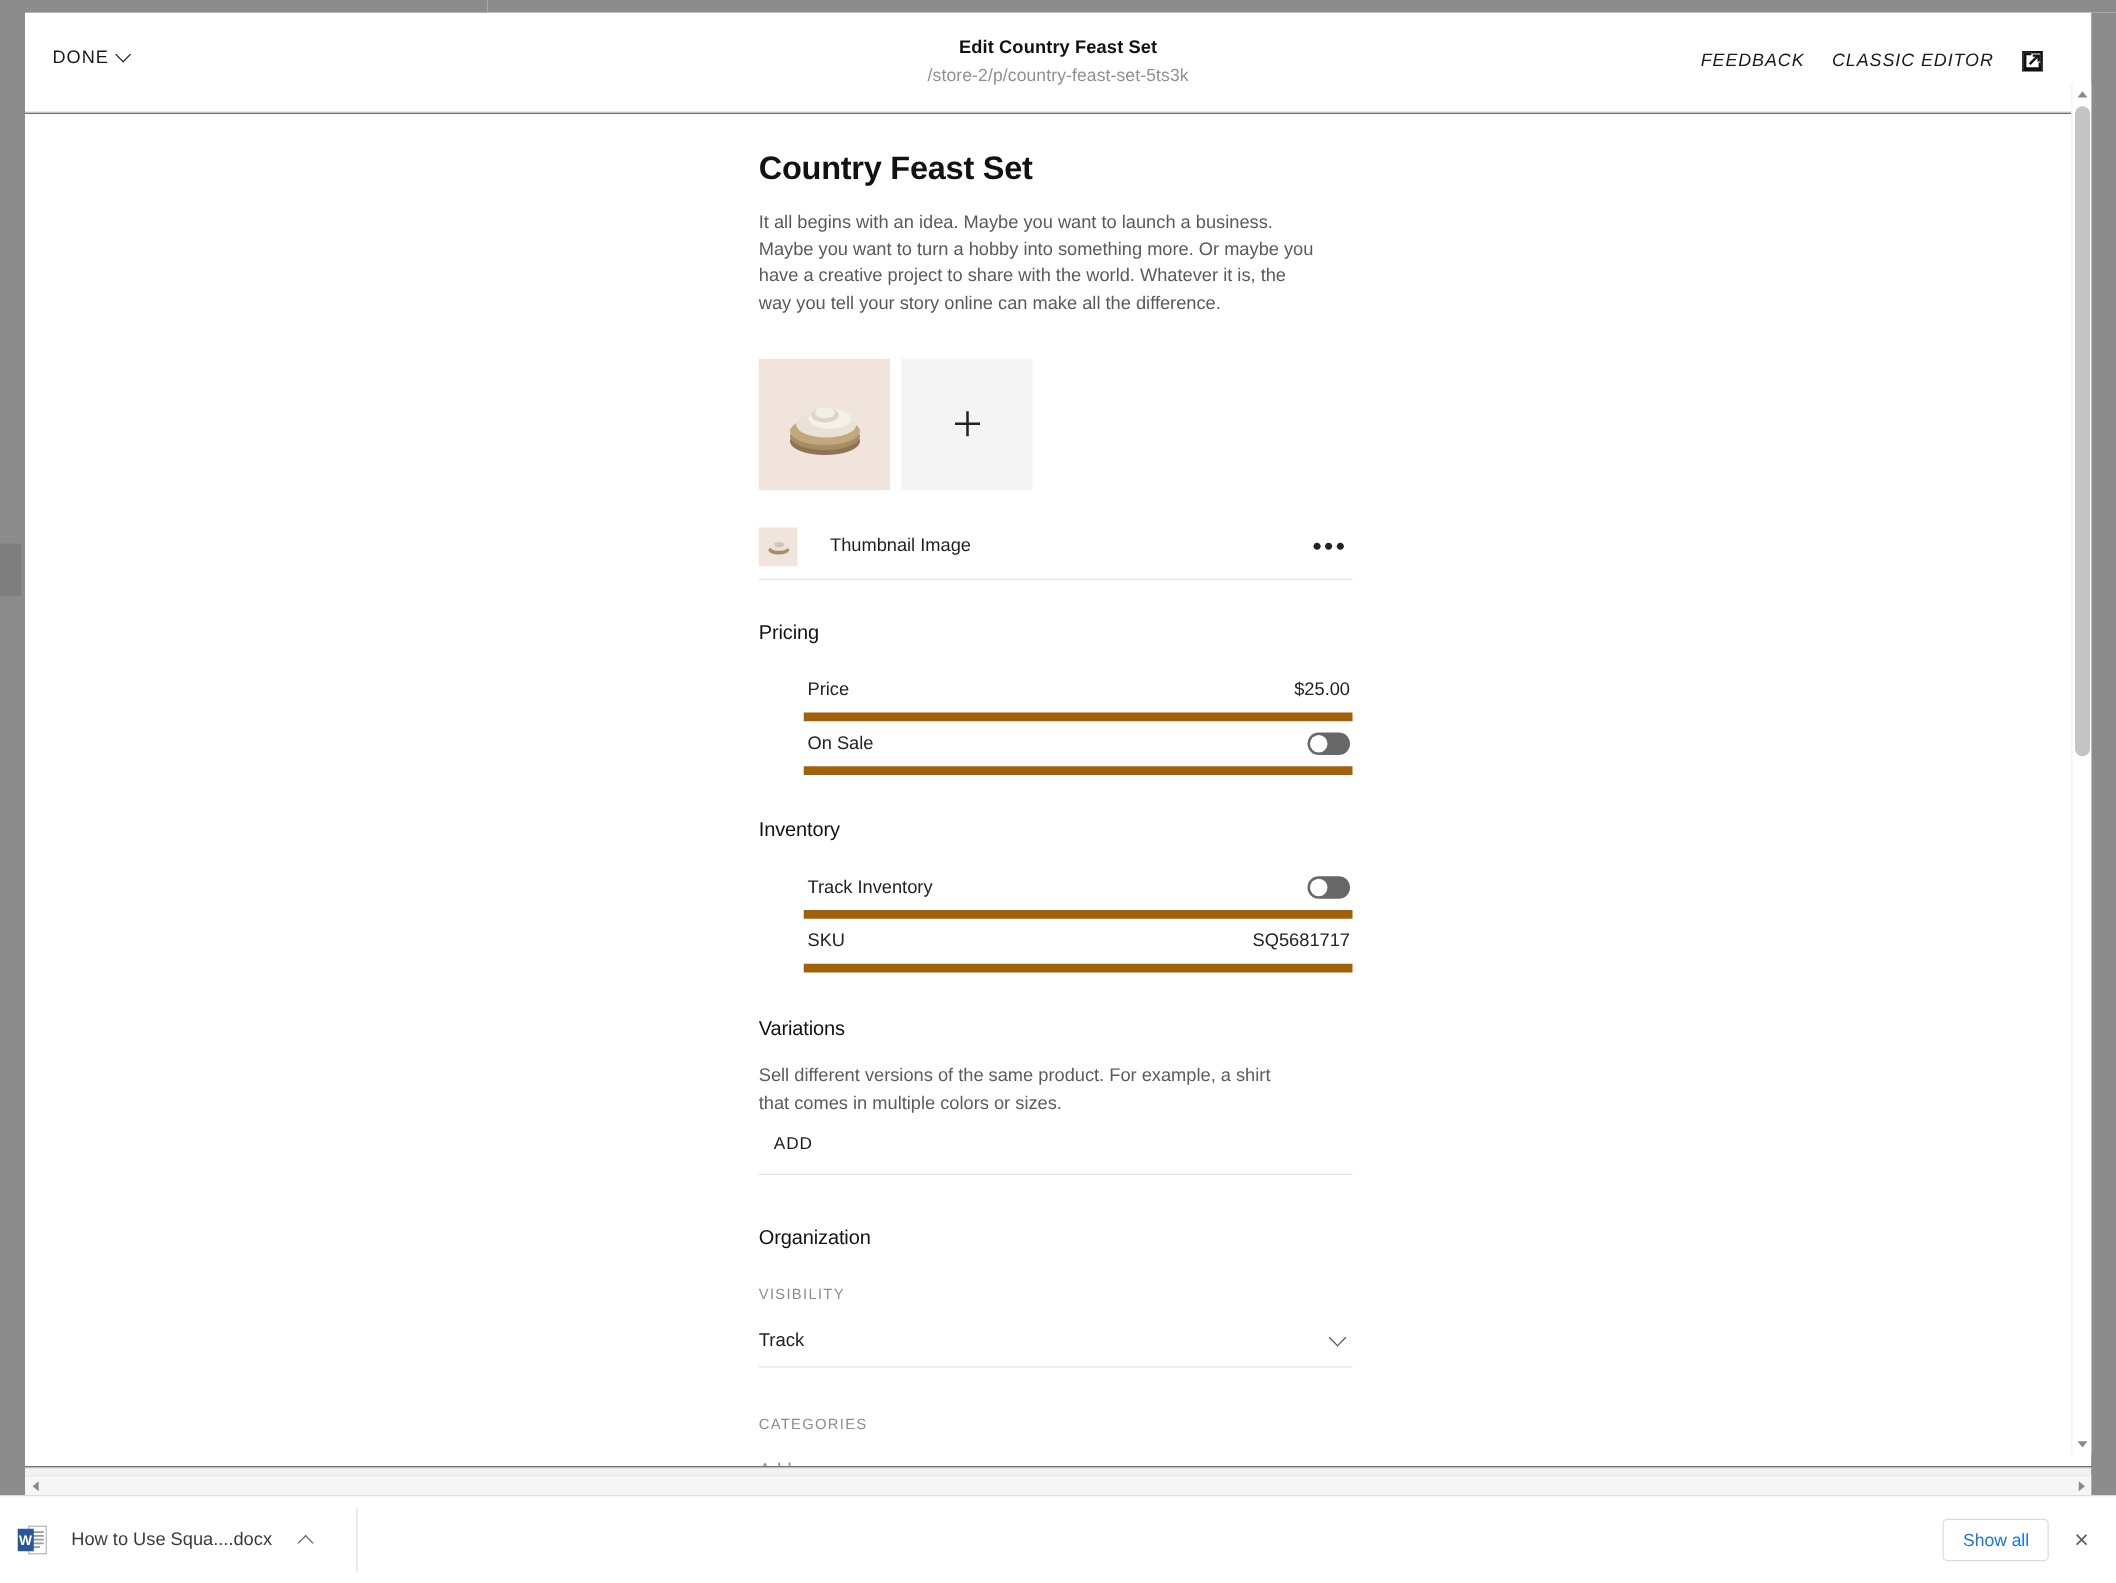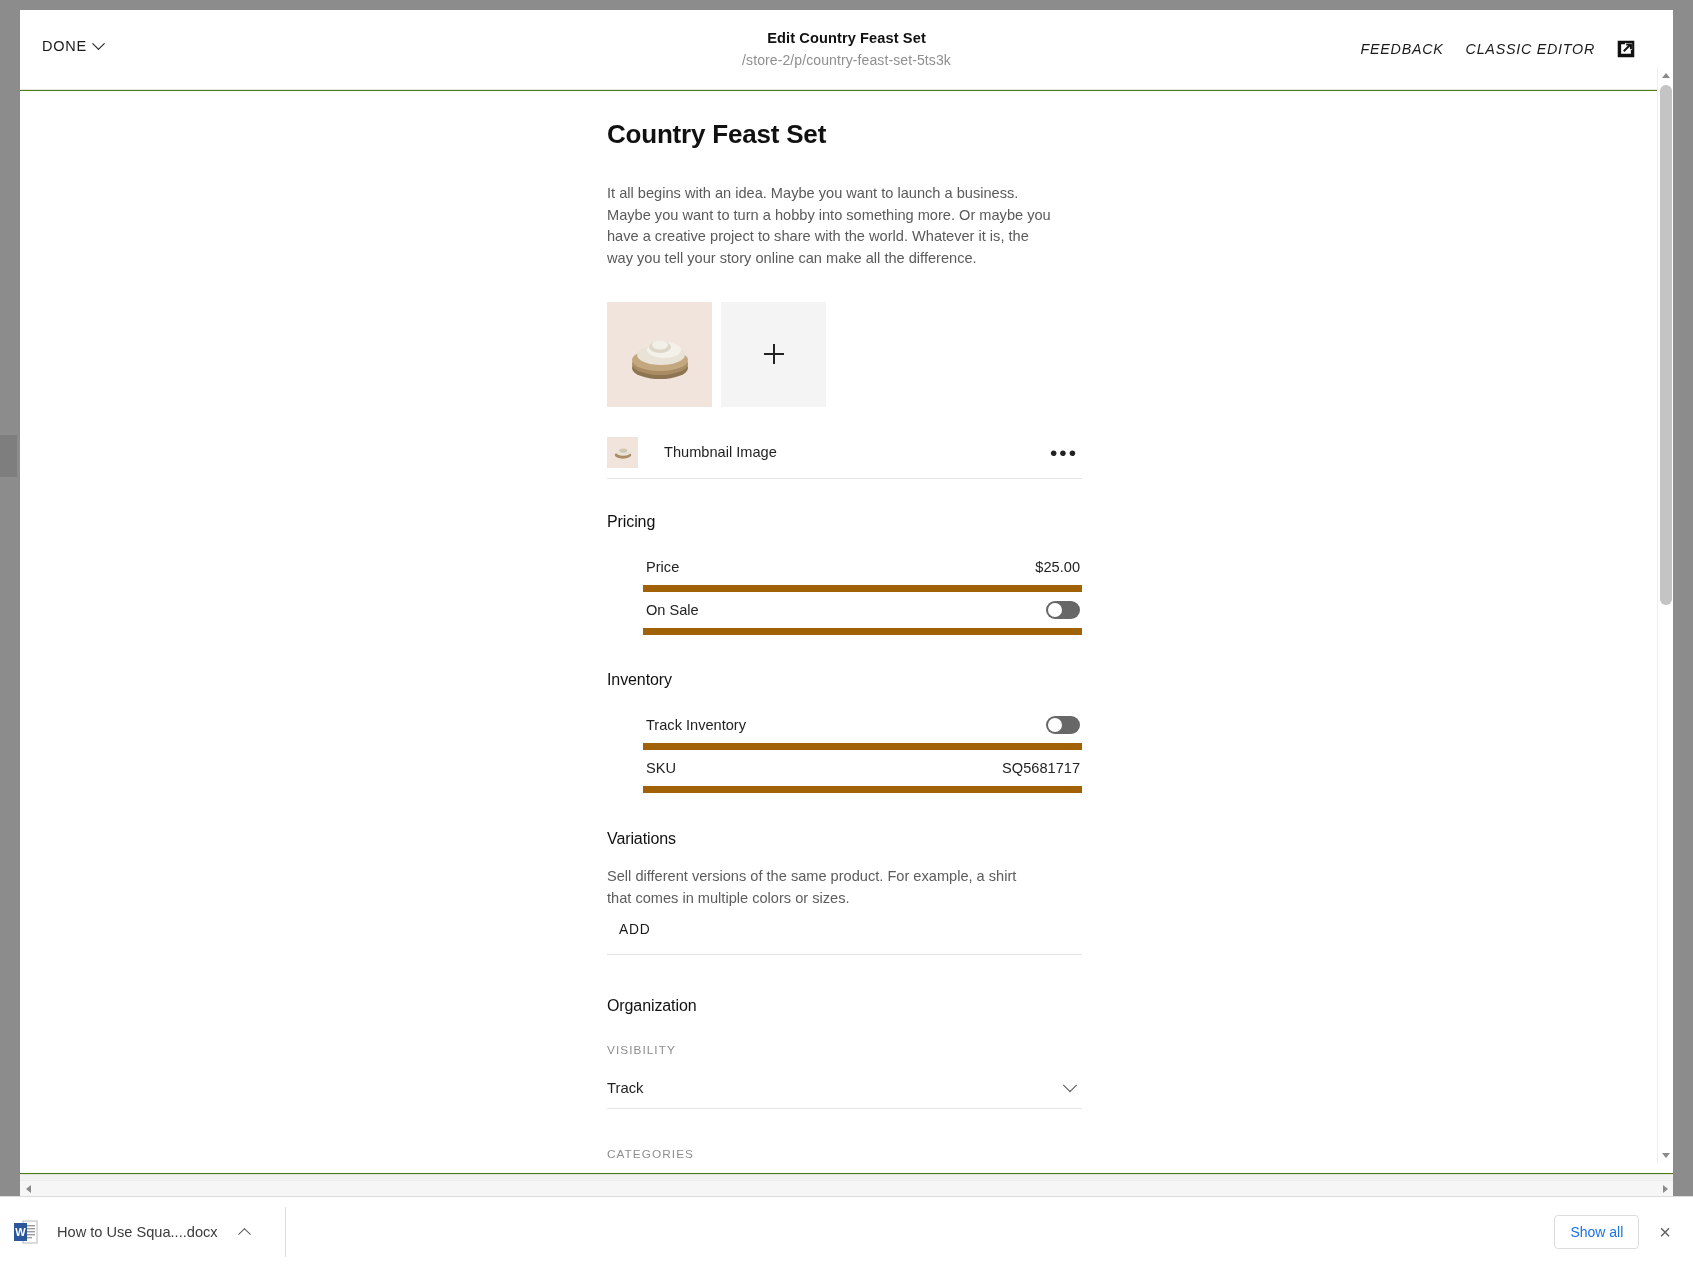--- a/index.html
+++ b/index.html
@@ -31,21 +31,21 @@
     position: absolute; left: 0; top: 435px;
     width: 17px; height: 42px;
     background: #7e7e7e;
   }
 
   
   #window {
     position: absolute;
     left: 20px; top: 10px;
     width: 1653px; height: 1186px;
-    background: #4d7c0f;
+    background: #404040;
   }
 
   
   #topbar {
     position: relative;
     height: 80px;
     border-bottom: 1px solid #e6e6e6;
     background: #ffffff;
   }
   #done-btn {
@@ -100,21 +100,21 @@
     top: 0;
     width: 475px;
   }
 
   h1#product-title {
     margin-top: 28px;
     font-size: 26px; font-weight: bold; color: #111111;
     letter-spacing: -0.2px;
   }
   p#product-desc {
-    margin-top: 33px;
+    margin-top: 18px;
     font-size: 14.6px; line-height: 1.49; color: #5a5a5a;
     width: 448px;
   }
 
   
   #gallery { margin-top: 32px; display: flex; gap: 9px; }
   #main-img {
     width: 105px; height: 105px;
     background: #f0e4dc;
     position: relative; overflow: hidden;

